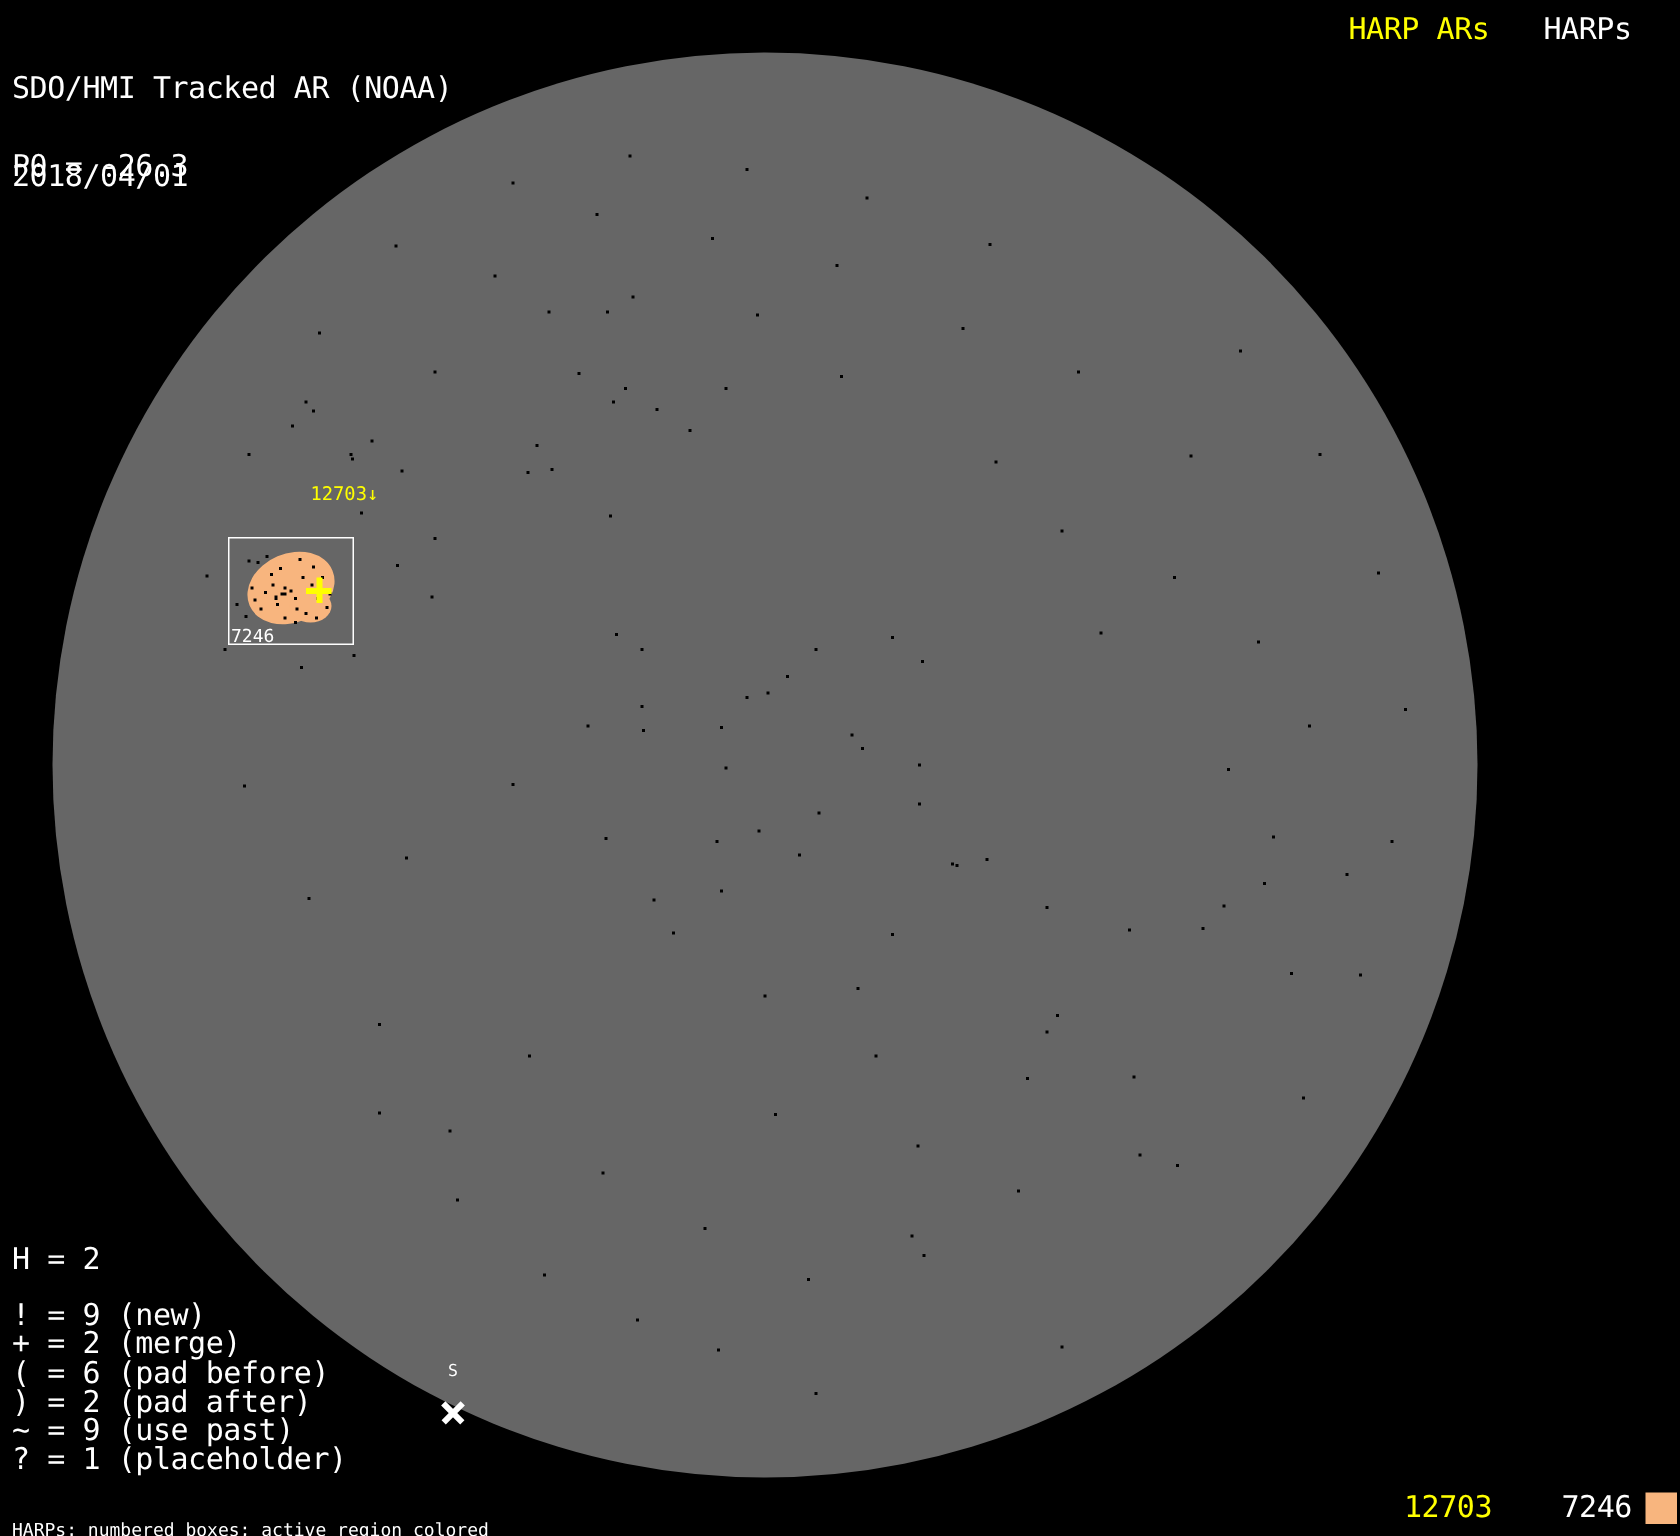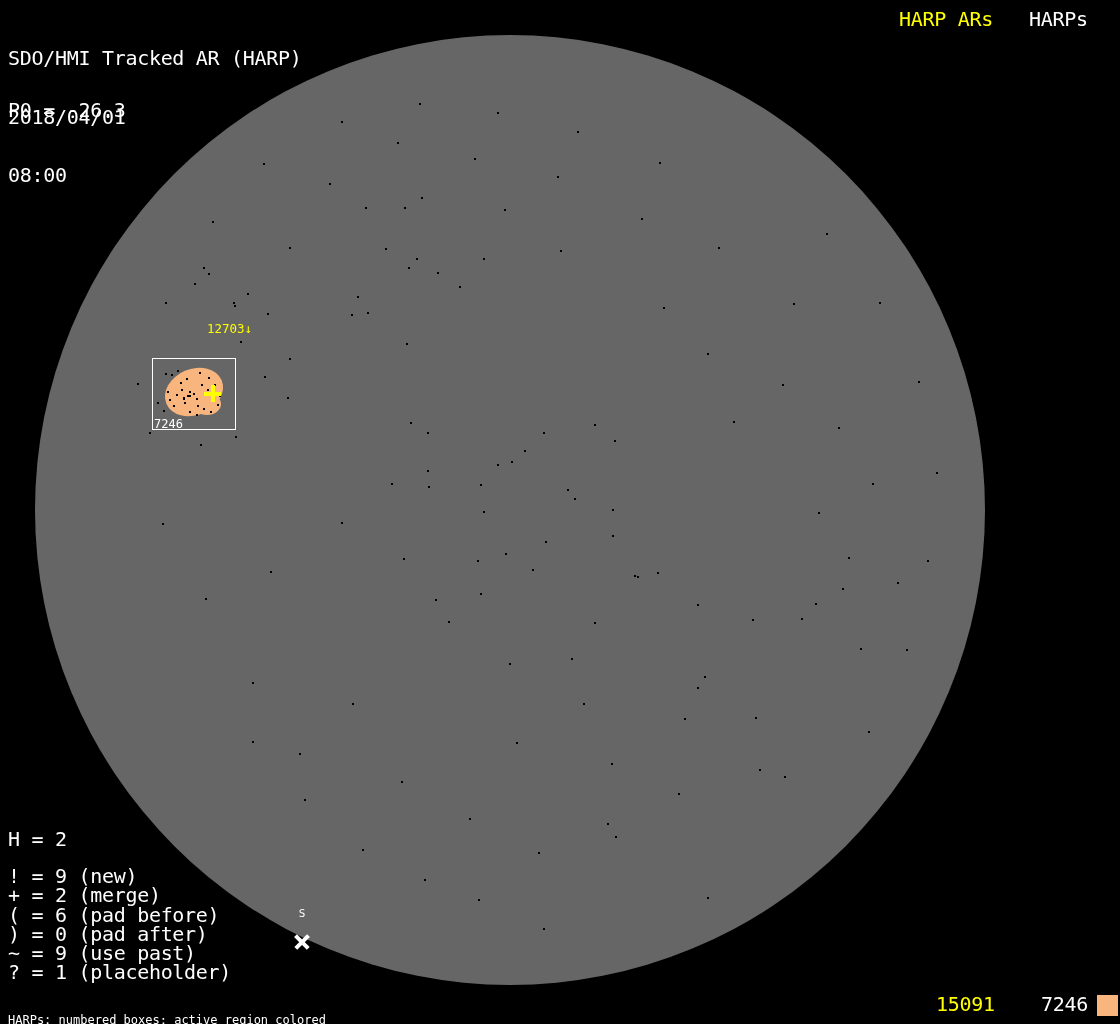--- a/index.html
+++ b/index.html
@@ -248,42 +248,41 @@
 
   <div class="south-marker">
     <div class="south-label">S</div>
     <div class="x-cross">
       <span class="b1"></span>
       <span class="b2"></span>
     </div>
   </div>
 
   <div class="title-block big">
-    <div>SDO/HMI Tracked AR (HARP)</div>
+    <div>SDO/HMI Tracked AR (NOAA)</div>
     <div>2018/04/01</div>
-    <div>08:00</div>
   </div>
 
   <div class="p0 big">P0 = -26.3</div>
 
   <div class="col-noaa big">HARP ARs</div>
   <div class="col-harps big">HARPs</div>
 
   <div class="hcount big">H = 2</div>
   <div class="legend" id="legend-items">
       <div class="legend-line">! = 9 (new)</div>
       <div class="legend-line">+ = 2 (merge)</div>
       <div class="legend-line">( = 6 (pad before)</div>
-      <div class="legend-line">) = 0 (pad after)</div>
+      <div class="legend-line">) = 2 (pad after)</div>
       <div class="legend-line">~ = 9 (use past)</div>
       <div class="legend-line">? = 1 (placeholder)</div>
     </div>
 
   <div class="footer">
     <div>HARPs: numbered boxes; active region colored</div>
     
   </div>
 
-  <div class="br-noaa big">15091</div>
+  <div class="br-noaa big">12703</div>
   <div class="br-harp big">7246</div>
   <div class="br-swatch"></div>
 
 </div>
 
 </body></html>

